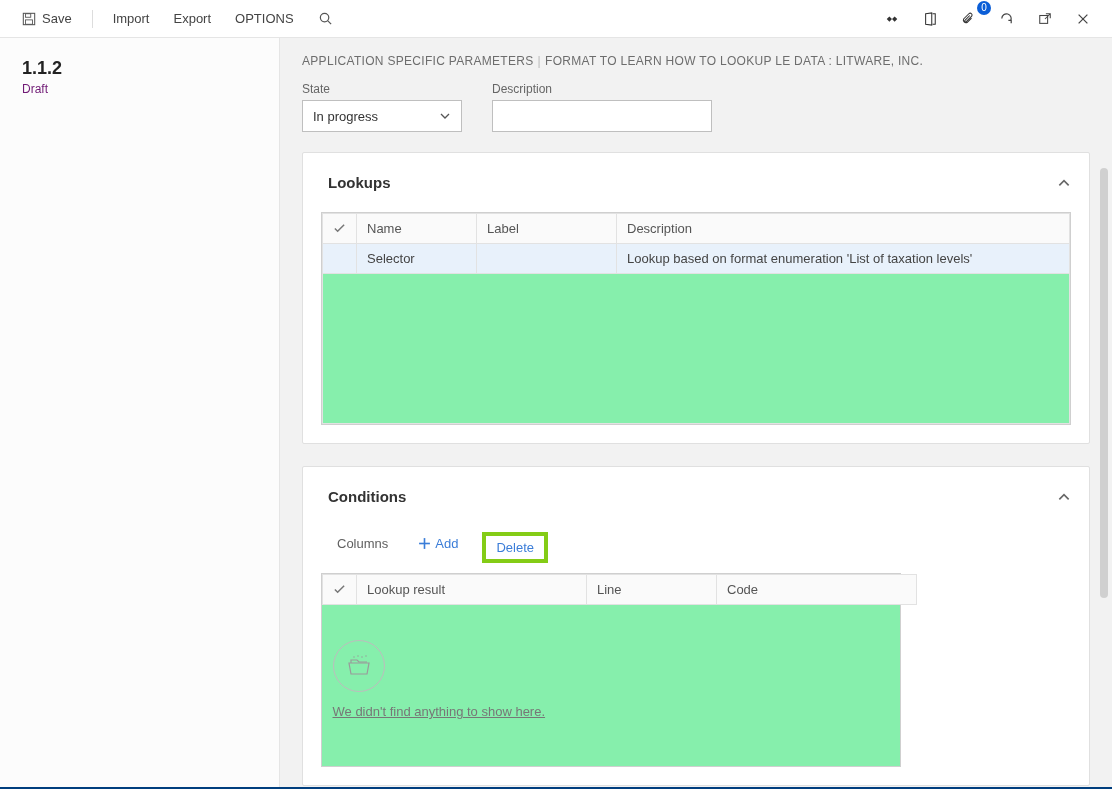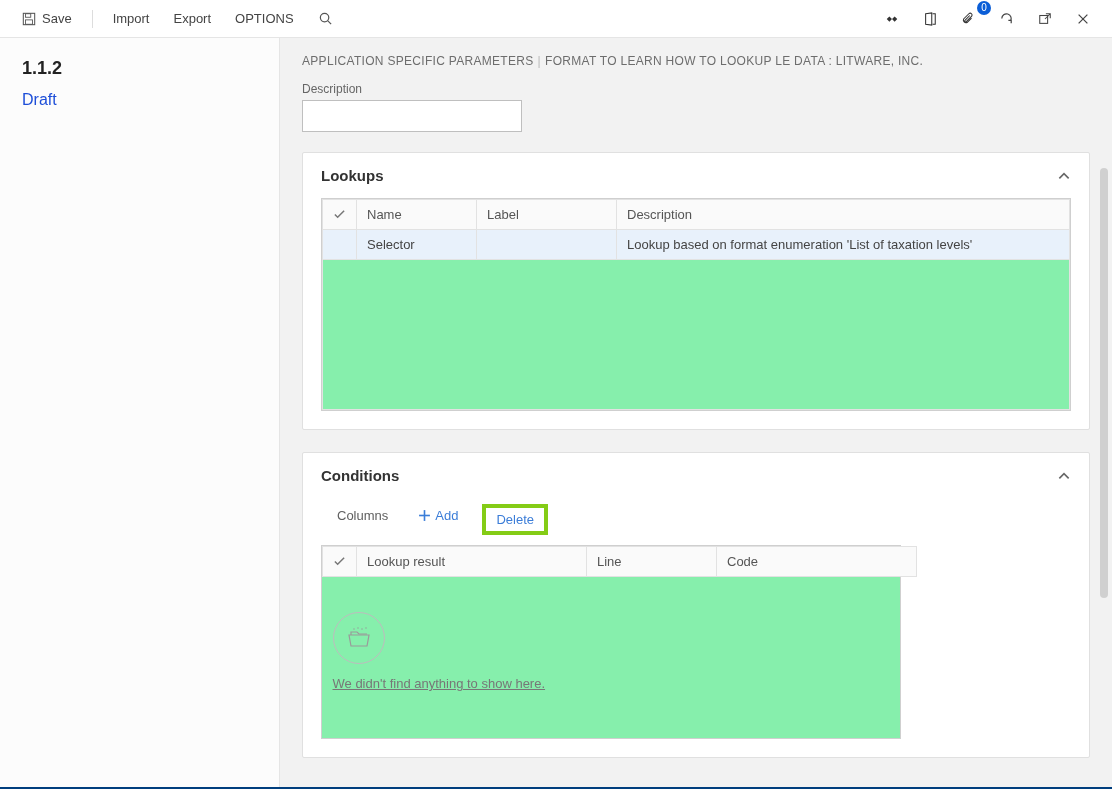--- a/index.html
+++ b/index.html
@@ -33,21 +33,21 @@
   
   .layout { display: flex; height: calc(100% - 38px); }
 
   
   .nav {
     width: 280px; background: #fcfcfc; border-right: 1px solid #e5e5e5;
     padding-top: 12px; overflow-y: auto;
   }
   .nav-item { padding: 8px 22px; cursor: pointer; }
   .nav-item .ver { font-size: 18px; font-weight: 600; color: #222; }
-  .nav-item .sub { font-size: 16px; color: #1d4ed8; margin-top: 12px; }
+  .nav-item .sub { font-size: 12px; color: #701a75; margin-top: 3px; }
   .nav-item.active {
     background: #e8f1fb; border-left: 4px solid #1f6fd0; padding-left: 18px;
   }
 
   
   .main {
     flex: 1; background: #f2f2f2; padding: 16px 22px; overflow-y: auto;
     position: relative;
   }
   .breadcrumb {
@@ -71,21 +71,21 @@
 
   
   .panel {
     background: #fff; border: 1px solid #e0e0e0; border-radius: 2px;
     margin-bottom: 22px;
   }
   .panel-hdr {
     display: flex; align-items: center; justify-content: space-between;
     padding: 14px 18px; cursor: pointer;
   }
-  .panel-hdr h3 { margin: 0; font-size: 15px; font-weight: 600; color: #333; }
+  .panel-hdr h3 { margin: 7px; font-size: 15px; font-weight: 600; color: #333; }
   .panel-body { padding: 0 18px 18px; }
 
   
   .grid { border: 1px solid #cfcfcf; background: #86efac; }
   .grid table { width: 100%; border-collapse: collapse; table-layout: fixed; }
   .grid th, .grid td {
     border: 1px solid #e2e2e2; padding: 7px 10px; font-size: 13px;
     text-align: left; font-weight: 400; color: #444;
   }
   .grid th { background: #fafafa; color: #555; }
@@ -226,20 +226,31 @@
   <div class="main">
     <div class="scroll-strip"></div>
 
     <div class="breadcrumb">
       <span style="text-transform:uppercase;">Application specific parameters</span>
       <span class="sep">|</span>
       <span style="text-transform:uppercase;">Format to learn how to lookup LE data : Litware, Inc.</span>
     </div>
 
     <div class="form-row">
+      <div class="field">
+        <label>State</label>
+        <div class="select">
+          <span>In progress</span>
+          <span>
+            <svg width="12" height="12" viewBox="0 0 12 12">
+                <path d="M2 4l4 4 4-4" fill="none" stroke="#555" stroke-width="1.3"></path>
+              </svg>
+          </span>
+        </div>
+      </div>
       <div class="field">
         <label>Description</label>
         <input class="textinput" type="text" value="" style="">
       </div>
     </div>
 
     <div class="panel">
       <div class="panel-hdr">
         <h3>Lookups</h3>
         <span>

